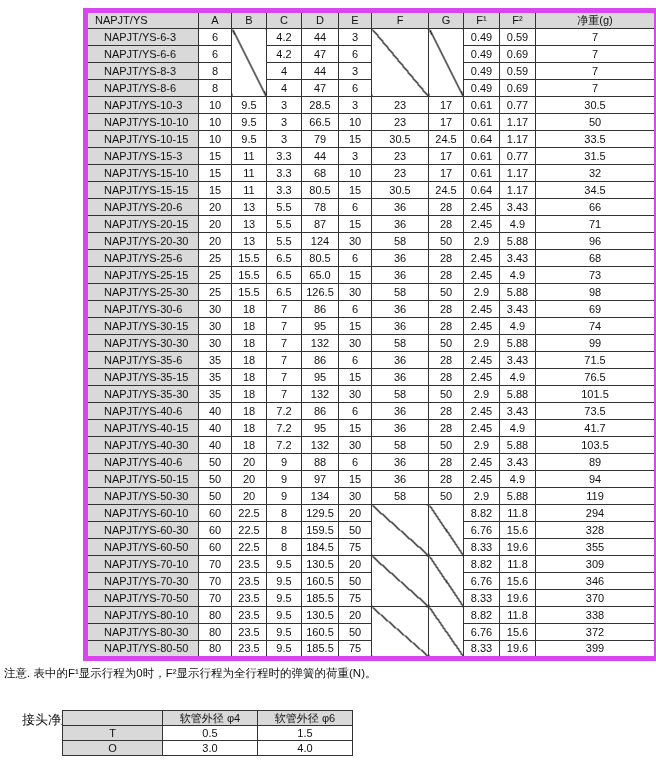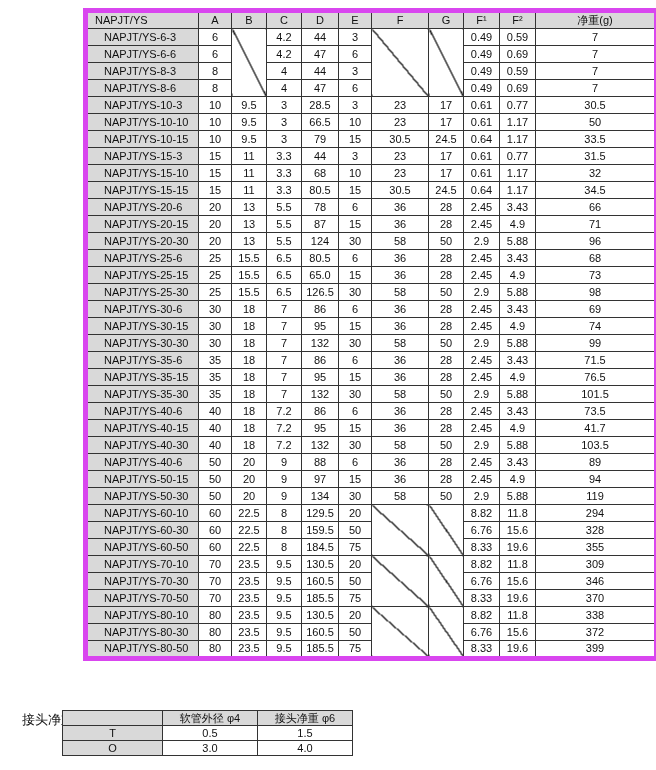--- a/index.html
+++ b/index.html
@@ -576,34 +576,35 @@
           <td>9.5</td>
           <td>185.5</td>
           <td>75</td>
           <td>8.33</td>
           <td>19.6</td>
           <td>399</td>
         </tr>
       </tbody>
   </table>
 
+  <p class="note">注意. 表中的F¹显示行程为0时，F²显示行程为全行程时的弹簧的荷重(N)。</p>
 
   <p class="subtitle">接头净重(g)</p>
 
   <table class="sub-table">
     <colgroup>
       <col style="width:100px">
       <col style="width:95px">
       <col style="width:95px">
     </colgroup>
     <thead>
       <tr id="sub-head">
           <th></th>
           <th>软管外径 φ4</th>
-          <th>接头净重 φ6</th>
+          <th>软管外径 φ6</th>
         </tr>
     </thead>
     <tbody id="sub-body">
         <tr>
           <th>T</th>
           <td>0.5</td>
           <td>1.5</td>
         </tr>
         <tr>
           <th>O</th>

